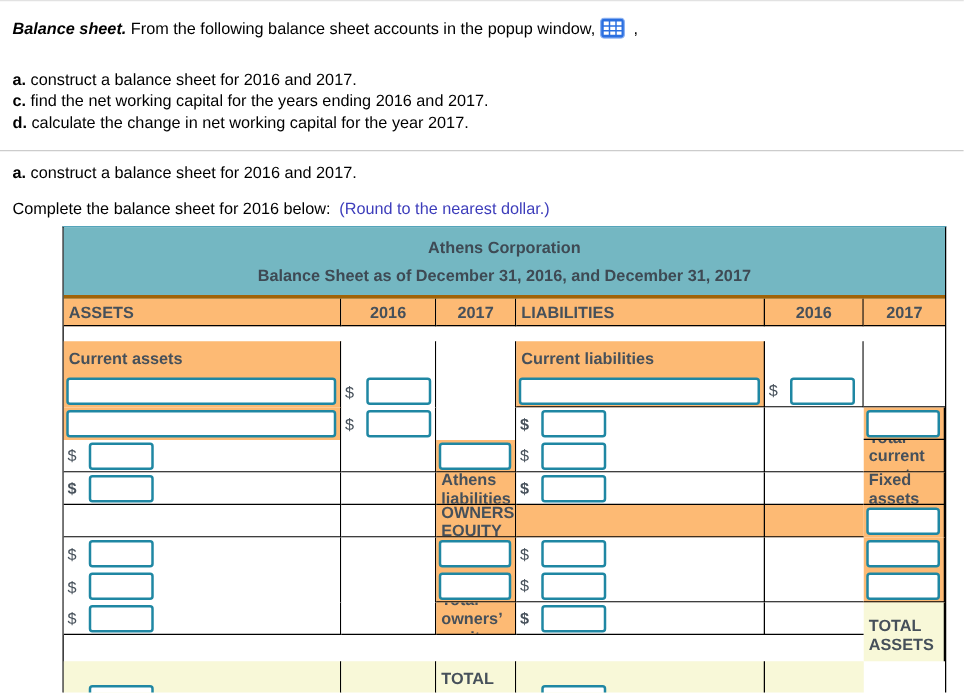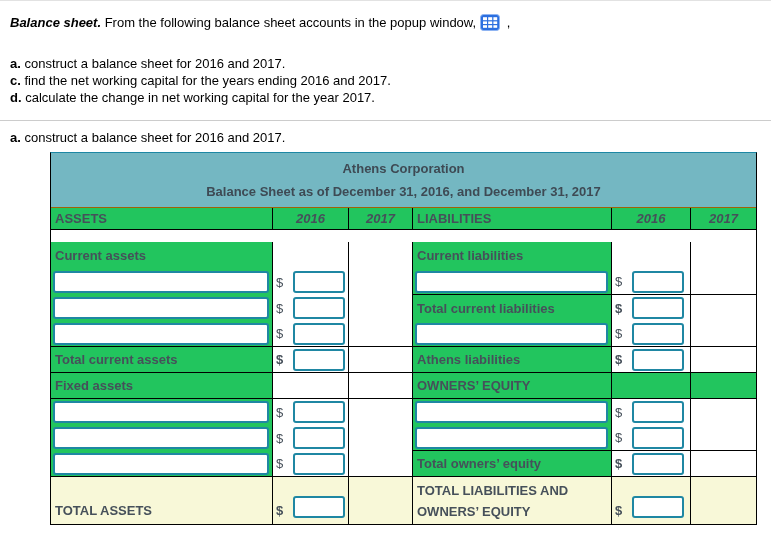--- a/index.html
+++ b/index.html
@@ -17,39 +17,39 @@
   .divider{margin:14px -10px 0 -10px;border:none;border-top:1px solid #cccccc;height:0;}
   .part-a{margin-top:9px;}
   .instruction{margin-top:14px;}
   .hint{color:#3d3dbb;margin-left:7px;}
 
   .bs-table{
     margin:7px 0 0 40px;width:707px;box-sizing:border-box;
     border:1px solid #000;border-top:1px solid #1d87a4;
   }
   .t-head{
-    height:54px;background:#74b7c2;border-bottom:1px solid #a16207;
+    height:54px;background:#74b7c2;border-bottom:3px solid #a16207;
     display:flex;flex-direction:column;justify-content:space-evenly;
     text-align:center;font-weight:bold;color:#3e4a54;
   }
   .t-grid{display:grid;grid-template-columns:222px 76px 64px 199px 79px 65px;}
   .c{
     box-sizing:border-box;border-right:1px solid #000;
     display:flex;align-items:center;overflow:hidden;background:#fff;
   }
   .lc{border-right:none;}
   .bb{border-bottom:1px solid #000;}
   .rh{height:22px;}
   .r1{height:27px;margin-top:12px;}
   .r{height:26px;}
   .ry{height:47px;}
-  .bg-b{background:#22c55e;}
+  .bg-b{background:#fdba74;}
   .bg-y{background:#f8f8d8;}
   .lbl{font-weight:bold;color:#46505a;padding-left:4px;}
-  .ctr{justify-content:center;padding-left:0;font-style:italic;}
+  .ctr{justify-content:center;padding-left:0;}
   .ic{padding:0 3px 0 2px;}
   .acct{
     flex:1;height:22px;min-width:0;box-sizing:border-box;
     border:2px solid #1f87a3;border-radius:3px;background:#fff;outline:none;
     font-family:"Liberation Sans",sans-serif;font-size:13px;padding:0 3px;
   }
   .amt{padding-left:3px;}
   .cur{color:#46505a;width:11px;flex:0 0 auto;}
   .cur.b{font-weight:bold;}
   .amt-input{
@@ -89,20 +89,23 @@
     <div><b>d.</b> <span>calculate the change in net working capital for the year 2017.</span></div>
   </div>
 
   <hr class="divider">
 
   <div class="part-a">
     <b>a.</b>
     <span>construct a balance sheet for 2016 and 2017.</span>
   </div>
 
+  <div class="instruction">
+    <span>Complete the balance sheet for 2016 below:</span><span class="hint">(Round to the nearest dollar.)</span>
+  </div>
 
   <div class="bs-table">
     <div class="t-head">
       <div>Athens Corporation</div>
       <div>Balance Sheet as of December 31, 2016, and December 31, 2017</div>
     </div>
     <div class="t-grid">
 
       <div class="c rh bg-b bb lbl">ASSETS</div>
       <div class="c rh bg-b bb lbl ctr">2016</div>
@@ -136,21 +139,20 @@
       <div class="c r lc bb"></div>
 
       <div class="c r bg-b ic">
           <input class="acct" style="">
         </div>
       <div class="c r amt">
           <span class="cur">$</span>
           <input class="amt-input" style="">
         </div>
       <div class="c r"></div>
-      <div class="c r bg-b lbl">Total current liabilities</div>
       <div class="c r amt">
           <span class="cur b">$</span>
           <input class="amt-input" style="">
         </div>
       <div class="c r lc"></div>
 
       <div class="c r bg-b ic bb">
           <input class="acct" style="">
         </div>
       <div class="c r amt bb">

